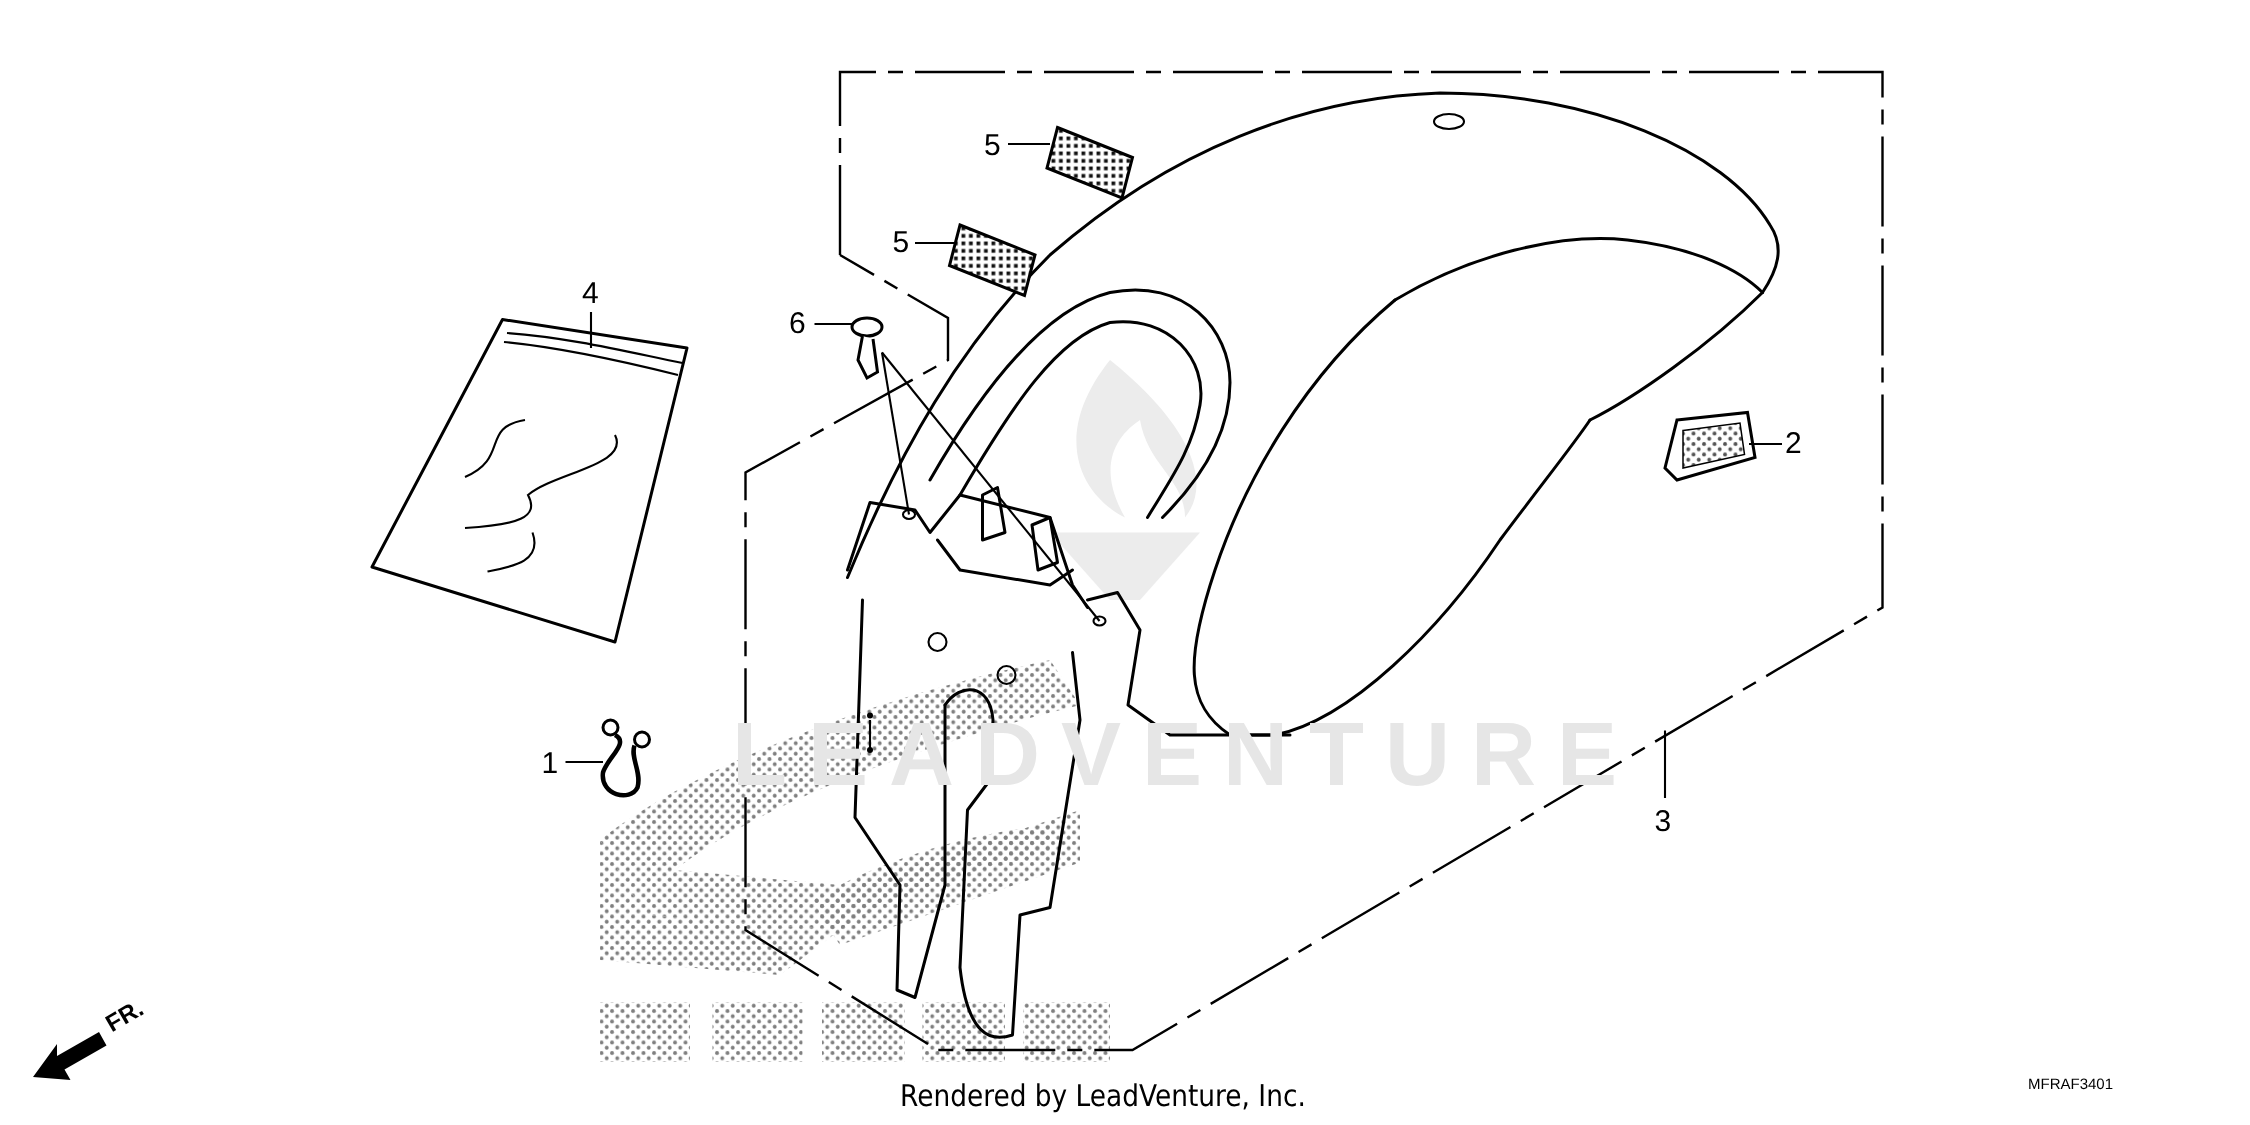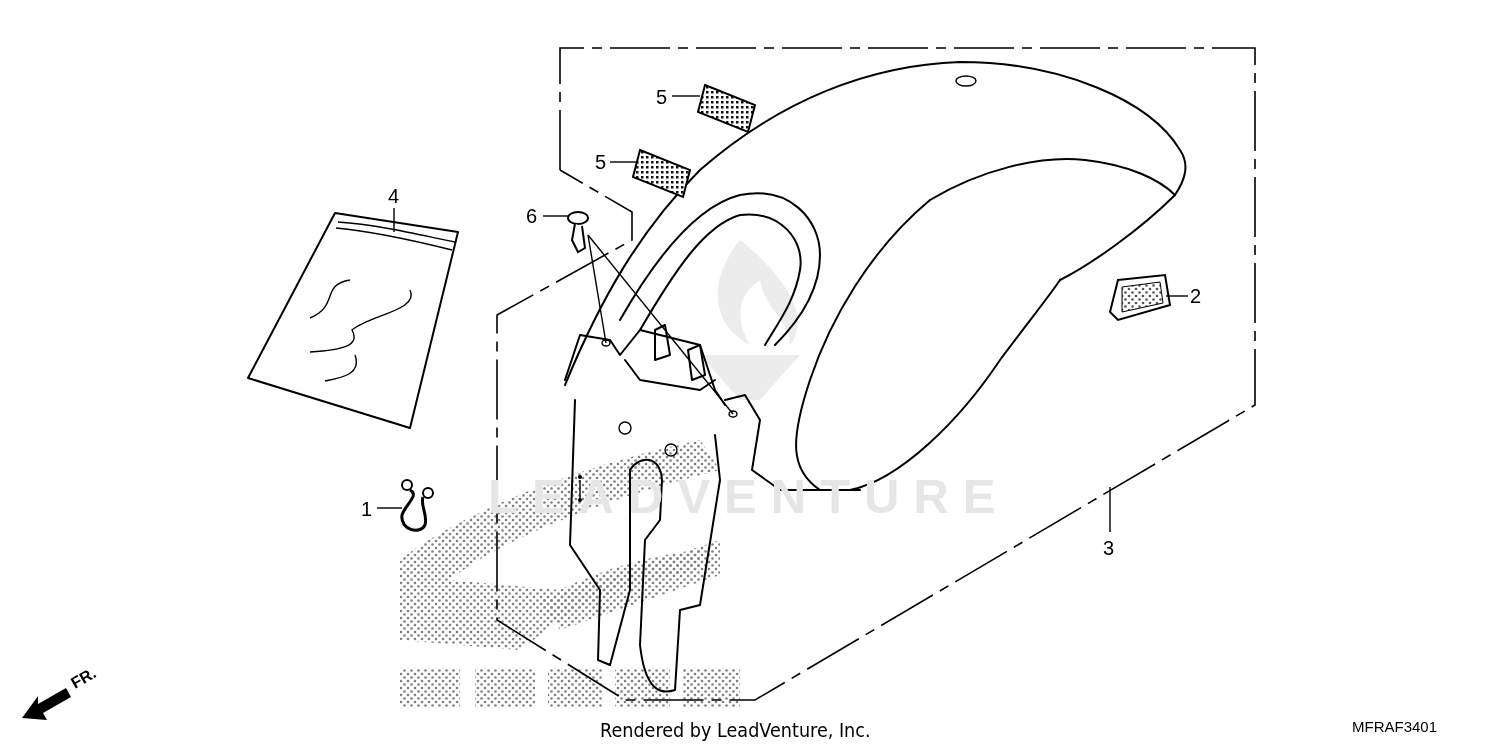--- a/index.html
+++ b/index.html
@@ -3,22 +3,22 @@
 <meta charset="utf-8">
 <style>
   html, body { margin: 0; padding: 0; background: #ffffff; }
   body { width: 1500px; height: 750px; position: relative; overflow: hidden; font-family: "Liberation Sans", sans-serif; }
   #diagram { position: absolute; left: 0; top: 0; width: 1500px; height: 750px; }
   .ln { fill: none; stroke: #000; stroke-width: 2; stroke-linejoin: round; stroke-linecap: round; }
   .thin { fill: none; stroke: #000; stroke-width: 1.4; }
   .dash { fill: none; stroke: #000; stroke-width: 1.6; stroke-dasharray: 60 8 10 8; }
   .part-label { position: absolute; font-family: "Liberation Sans", sans-serif; font-size: 20px; color: #000; line-height: 1; }
   .footer-credit { position: absolute; left: 600px; top: 718px; font-family: "DejaVu Sans", sans-serif; font-size: 20px; color: #000; transform: scaleX(0.88); transform-origin: left top; }
-  .diagram-code { position: absolute; left: 1352px; top: 718px; font-family: "Liberation Sans", sans-serif; font-size: 15px; color: #000; }
-  .watermark-text { position: absolute; left: 488px; top: 468px; font-family: "Liberation Sans", sans-serif; font-weight: bold; font-size: 49px; letter-spacing: 14px; color: #e6e6e6; white-space: nowrap; }
+  .diagram-code { position: absolute; left: 1352px; top: 718px; font-family: "Liberation Sans", sans-serif; font-size: 10px; color: #000; }
+  .watermark-text { position: absolute; left: 488px; top: 468px; font-family: "Liberation Sans", sans-serif; font-weight: bold; font-size: 60px; letter-spacing: 14px; color: #e6e6e6; white-space: nowrap; }
   .fr-label { position: absolute; left: 68px; top: 677px; font-family: "Liberation Sans", sans-serif; font-weight: bold; font-size: 16px; transform: rotate(-30deg); transform-origin: left top; color: #000; }
 </style>
 </head>
 <body>
 
 <svg id="diagram" viewBox="0 0 1500 750" xmlns="http://www.w3.org/2000/svg">
   <defs>
     <pattern id="dots" width="7" height="7" patternUnits="userSpaceOnUse">
       <circle cx="2" cy="2" r="1.3" fill="#555"></circle>
       <circle cx="5.5" cy="5.5" r="1.3" fill="#555"></circle>

